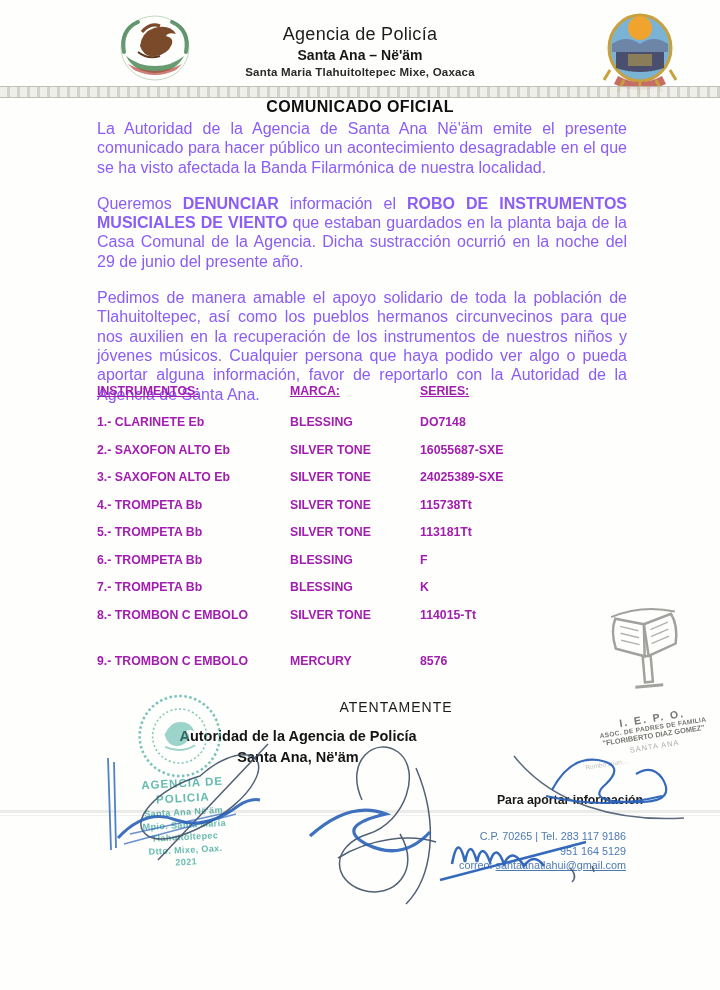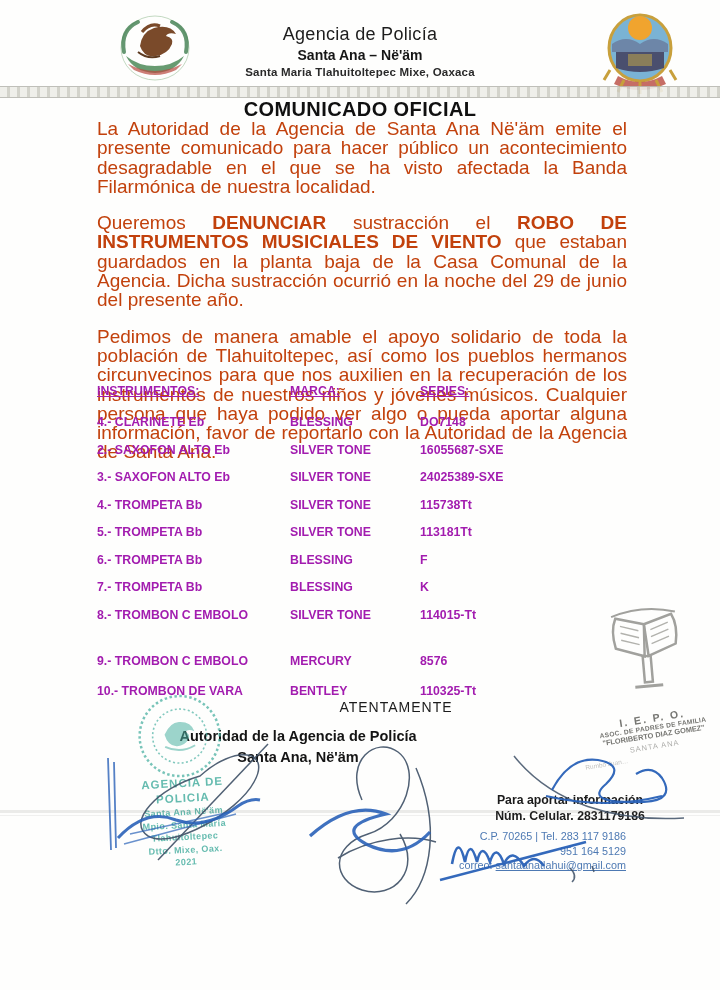--- a/index.html
+++ b/index.html
@@ -14,24 +14,24 @@
   .hdr-loc{font-size:14px;font-weight:bold;margin-top:2px;}
   .hdr-muni{font-size:11.5px;font-weight:bold;color:#2a2a2a;margin-top:3px;letter-spacing:.2px;}
   .emblem-left{position:absolute;left:112px;top:12px;}
   .emblem-right{position:absolute;left:598px;top:10px;}
   .rope{
     position:absolute;left:0;top:86px;width:720px;height:10px;
     background:repeating-linear-gradient(90deg,#eeeee9 0 7px,#cfcfc6 7px 10px);
     border-top:1px solid #b9b9b2;border-bottom:1px solid #b9b9b2;opacity:.9;
   }
   .doc-title{position:absolute;left:0;top:98px;width:720px;text-align:center;
-    font-size:20px;font-weight:bold;letter-spacing:.4px;color:#101010;}
+    font-size:16px;font-weight:bold;letter-spacing:.4px;color:#101010;}
   
   .body-text{position:absolute;left:97px;top:119px;width:530px;
-    font-size:19px;line-height:19.3px;text-align:justify;color:#c2410c;}
+    font-size:16px;line-height:19.3px;text-align:justify;color:#8b5cf6;}
   .body-text p{margin:0 0 17px 0;}
   .b{font-weight:bold;}
   
   .inv-table{position:absolute;left:97px;top:384px;width:460px;font-size:12.3px;font-weight:bold;color:#a21caf;}
   .inv-row{display:grid;grid-template-columns:193px 130px 137px;height:27.5px;align-items:start;}
   .inv-head span{text-decoration:underline;}
   .inv-head{height:31px;}
   .inv-gap{height:19px;}
   
   .atentamente{position:absolute;left:0;top:699px;width:720px;text-align:center;
@@ -98,32 +98,32 @@
     <div class="hdr-loc">Santa Ana – Në'äm</div>
     <div class="hdr-muni">Santa Maria Tlahuitoltepec Mixe, Oaxaca</div>
   </div>
 
   <div class="rope"></div>
 
   <div class="doc-title">COMUNICADO OFICIAL</div>
 
   <div class="body-text">
     <p>La Autoridad de la Agencia de Santa Ana Në'äm emite el presente comunicado para hacer público un acontecimiento desagradable en el que se ha visto afectada la Banda Filarmónica de nuestra localidad.</p>
-    <p><span>Queremos </span><span class="b">DENUNCIAR</span><span> sustracción el </span><span class="b">ROBO DE INSTRUMENTOS MUSICIALES DE VIENTO</span><span> que estaban guardados en la planta baja de la Casa Comunal de la Agencia. Dicha sustracción ocurrió en la noche del 29 de junio del presente año.</span></p>
+    <p><span>Queremos </span><span class="b">DENUNCIAR</span><span> información el </span><span class="b">ROBO DE INSTRUMENTOS MUSICIALES DE VIENTO</span><span> que estaban guardados en la planta baja de la Casa Comunal de la Agencia. Dicha sustracción ocurrió en la noche del 29 de junio del presente año.</span></p>
     <p>Pedimos de manera amable el apoyo solidario de toda la población de Tlahuitoltepec, así como los pueblos hermanos circunvecinos para que nos auxilien en la recuperación de los instrumentos de nuestros niños y jóvenes músicos. Cualquier persona que haya podido ver algo o pueda aportar alguna información, favor de reportarlo con la Autoridad de la Agencia de Santa Ana.</p>
   </div>
 
   <div class="inv-table">
     <div class="inv-row inv-head">
       <span>INSTRUMENTOS:</span>
       <span>MARCA:</span>
       <span>SERIES:</span>
     </div>
     <div class="inv-row">
-        <span>4.- CLARINETE Eb</span>
+        <span>1.- CLARINETE Eb</span>
         <span>BLESSING</span>
         <span>DO7148</span>
       </div>
     <div class="inv-row">
         <span>2.- SAXOFON ALTO Eb</span>
         <span>SILVER TONE</span>
         <span>16055687-SXE</span>
       </div>
     <div class="inv-row">
         <span>3.- SAXOFON ALTO Eb</span>
@@ -153,25 +153,20 @@
     <div class="inv-row">
         <span>8.- TROMBON C EMBOLO</span>
         <span>SILVER TONE</span>
         <span>114015-Tt</span>
       </div>
     <div class="inv-gap"></div>
     <div class="inv-row" style="height:30px">
         <span>9.- TROMBON C EMBOLO</span>
         <span>MERCURY</span>
         <span>8576</span>
-      </div>
-    <div class="inv-row" style="height:30px">
-        <span>10.- TROMBON DE VARA</span>
-        <span>BENTLEY</span>
-        <span>110325-Tt</span>
       </div>
   </div>
 
   <div class="atentamente">ATENTAMENTE</div>
   <div class="authority">
     <div>Autoridad de la Agencia de Policía</div>
     <div>Santa Ana, Në'äm</div>
   </div>
 
   <div class="seal-left">
@@ -203,21 +198,20 @@
     </svg>
     <div class="tline st-l0">I. E. P. O.</div>
     <div class="tline st-l1">ASOC. DE PADRES DE FAMILIA</div>
     <div class="tline st-l2">"FLORIBERTO DIAZ GOMEZ"</div>
     <div class="tline st-l3">SANTA ANA</div>
     <div class="tline st-l4">Rumbo Juan…</div>
   </div>
 
   <div class="contact-black">
     <div>Para aportar información</div>
-    <div>Núm. Celular. 2831179186</div>
   </div>
   <div class="contact-blue">
     <div>C.P. 70265   |   Tel. 283 117 9186</div>
     <div>951 164 5129</div>
     <div><span>correo: </span><span class="email">santaanatlahui@gmail.com</span></div>
   </div>
 
   <div class="fold-line"></div>
   <div class="fold-line2"></div>
 

